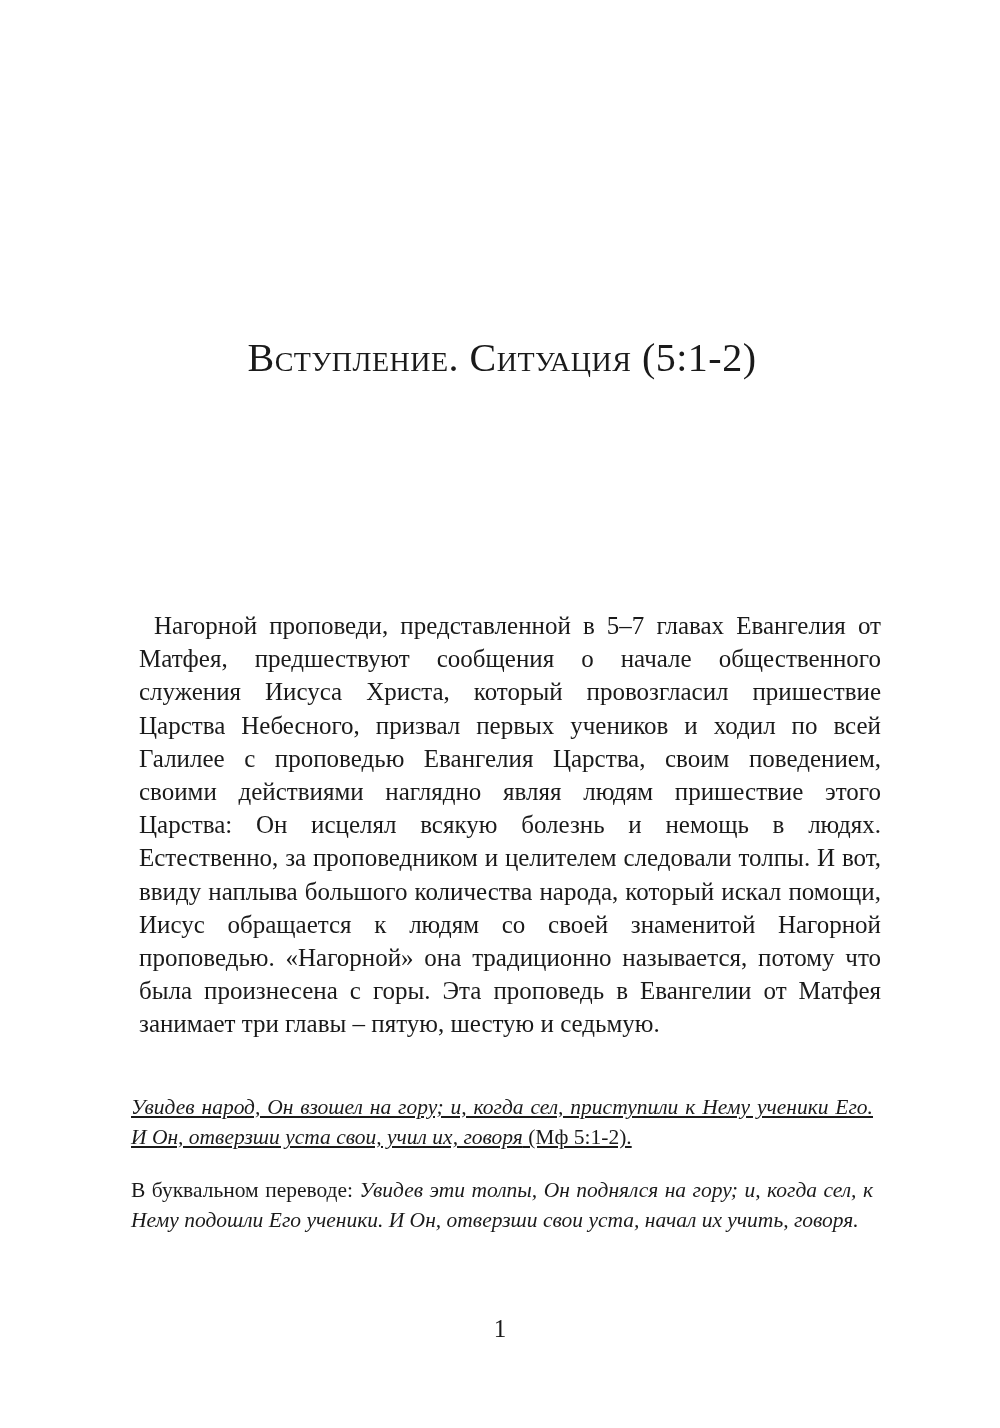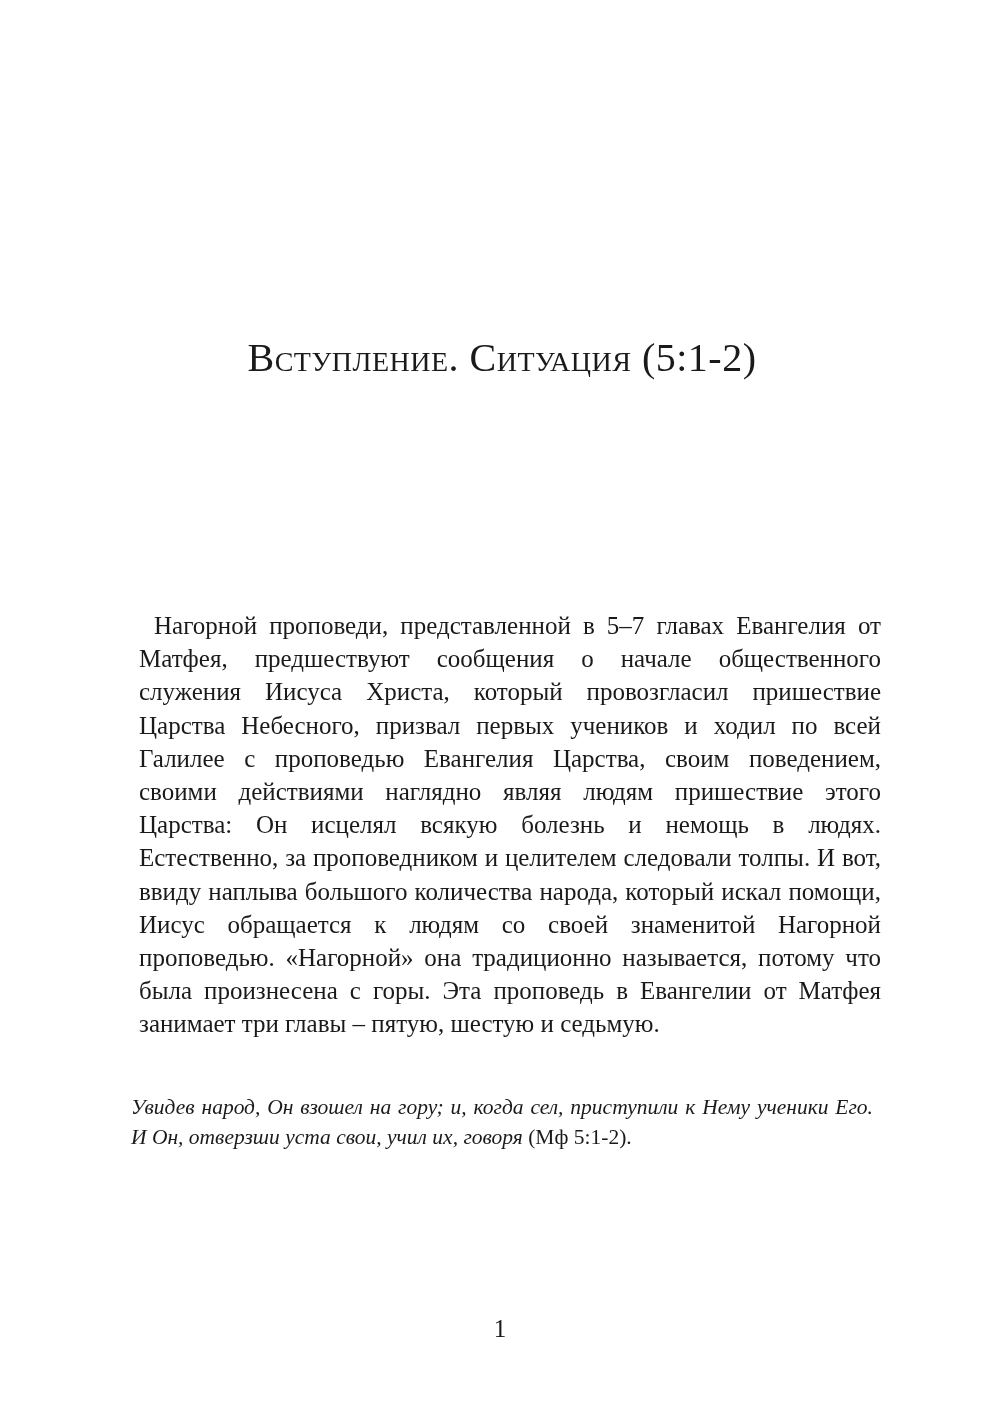--- a/index.html
+++ b/index.html
@@ -50,21 +50,21 @@
     .quote {
       position: absolute;
       left: 131px;
       width: 742px;
       font-size: 21.5px;
       line-height: 30px;
       text-align: justify;
       margin: 0;
       color: #1a1a1a;
     }
-    .quote-1 { top: 1092px; }
+    .quote-1 { top: 1092px; text-decoration: underline; }
     .quote-2 { top: 1175px; }
     .quote i { font-style: italic; }
     .page-number {
       position: absolute;
       top: 1312px;
       left: 0;
       width: 1000px;
       text-align: center;
       font-size: 25px;
       line-height: 34px;
@@ -75,16 +75,17 @@
 <body>
 
 <div class="page">
 
   <h1 class="chapter-title">Вступление. Ситуация (5:1-2)</h1>
 
   <p class="body-text">Нагорной проповеди, представленной в 5–7 главах Евангелия от Матфея, предшествуют сообщения о начале общественного служения Иисуса Христа, который провозгласил пришествие Царства Небесного, призвал первых учеников и ходил по всей Галилее с проповедью Евангелия Царства, своим поведением, своими действиями наглядно являя людям пришествие этого Царства: Он исцелял всякую болезнь и немощь в людях. Естественно, за проповедником и целителем следовали толпы. И вот, ввиду наплыва большого количества народа, который искал помощи, Иисус обращается к людям со своей знаменитой Нагорной проповедью. «Нагорной» она традиционно называется, потому что была произнесена с горы. Эта проповедь в Евангелии от Матфея занимает три главы – пятую, шестую и седьмую.</p>
 
   <p class="quote quote-1"><i>Увидев народ, Он взошел на гору; и, когда сел, приступили к Нему ученики Его. И Он, отверзши уста свои, учил их, говоря</i><span> (Мф 5:1-2).</span></p>
 
+  <p class="quote quote-2"><span>В буквальном переводе: </span><i>Увидев эти толпы, Он поднялся на гору; и, когда сел, к Нему подошли Его ученики. И Он, отверзши свои уста, начал их учить, говоря.</i></p>
 
   <div class="page-number">1</div>
 
 </div>
 
 </body></html>

